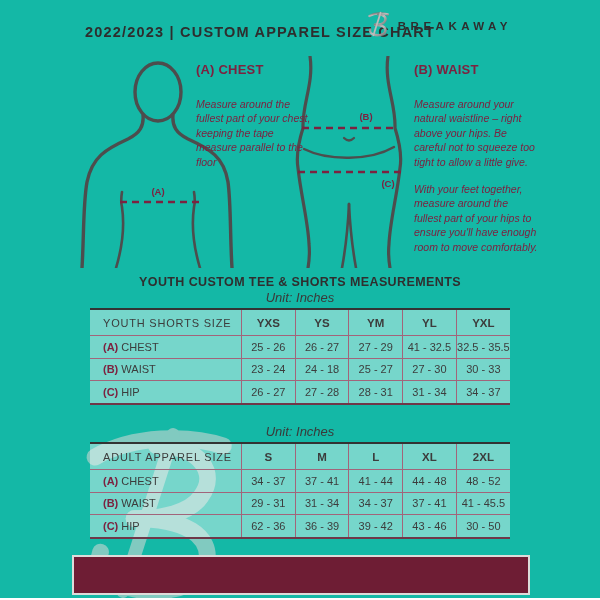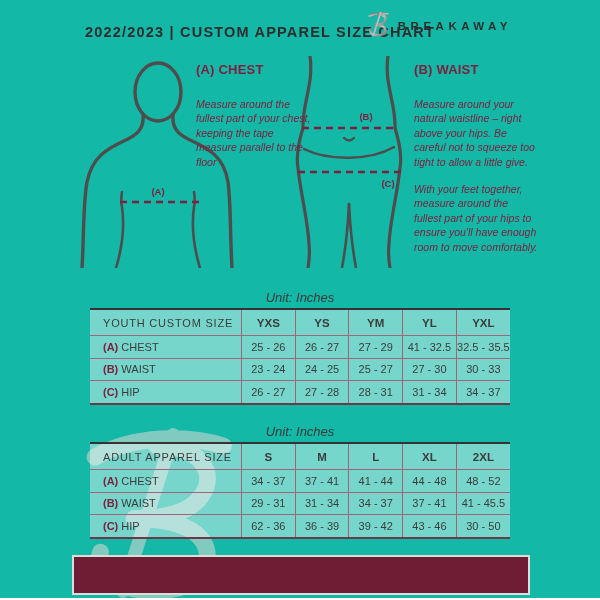--- a/index.html
+++ b/index.html
@@ -149,45 +149,46 @@
     <div class="guide-text">Measure around the fullest part of your chest, keeping the tape measure parallel to the floor</div>
   </div>
   <div class="guide-block guide-waist">
     <div class="guide-heading">(B) WAIST</div>
     <div class="guide-text">Measure around your natural waistline – right above your hips. Be careful not to squeeze too tight to allow a little give.</div>
   </div>
   <div class="guide-block guide-hips">
     <div class="guide-text">With your feet together, measure around the fullest part of your hips to ensure you'll have enough room to move comfortably.</div>
   </div>
 
+  <div class="sec-title t-youth-title">YOUTH CUSTOM TEE &amp; SHORTS MEASUREMENTS</div>
   <div class="sec-unit t-youth-unit">Unit: Inches</div>
   <table class="size-table tbl-youth">
       <thead>
         <tr>
-          <th>YOUTH CUSTOM SIZE</th>
+          <th>YOUTH SHORTS SIZE</th>
           <th>YXS</th>
           <th>YS</th>
           <th>YM</th>
           <th>YL</th>
           <th>YXL</th>
         </tr>
       </thead>
       <tbody>
         <tr>
           <td><span class="pfx">(A)</span> CHEST</td>
           <td>25 - 26</td>
           <td>26 - 27</td>
           <td>27 - 29</td>
           <td>41 - 32.5</td>
           <td>32.5 - 35.5</td>
         </tr>
         <tr>
           <td><span class="pfx">(B)</span> WAIST</td>
           <td>23 - 24</td>
-          <td>24 - 25</td>
+          <td>24 - 18</td>
           <td>25 - 27</td>
           <td>27 - 30</td>
           <td>30 - 33</td>
         </tr>
         <tr>
           <td><span class="pfx">(C)</span> HIP</td>
           <td>26 - 27</td>
           <td>27 - 28</td>
           <td>28 - 31</td>
           <td>31 - 34</td>

